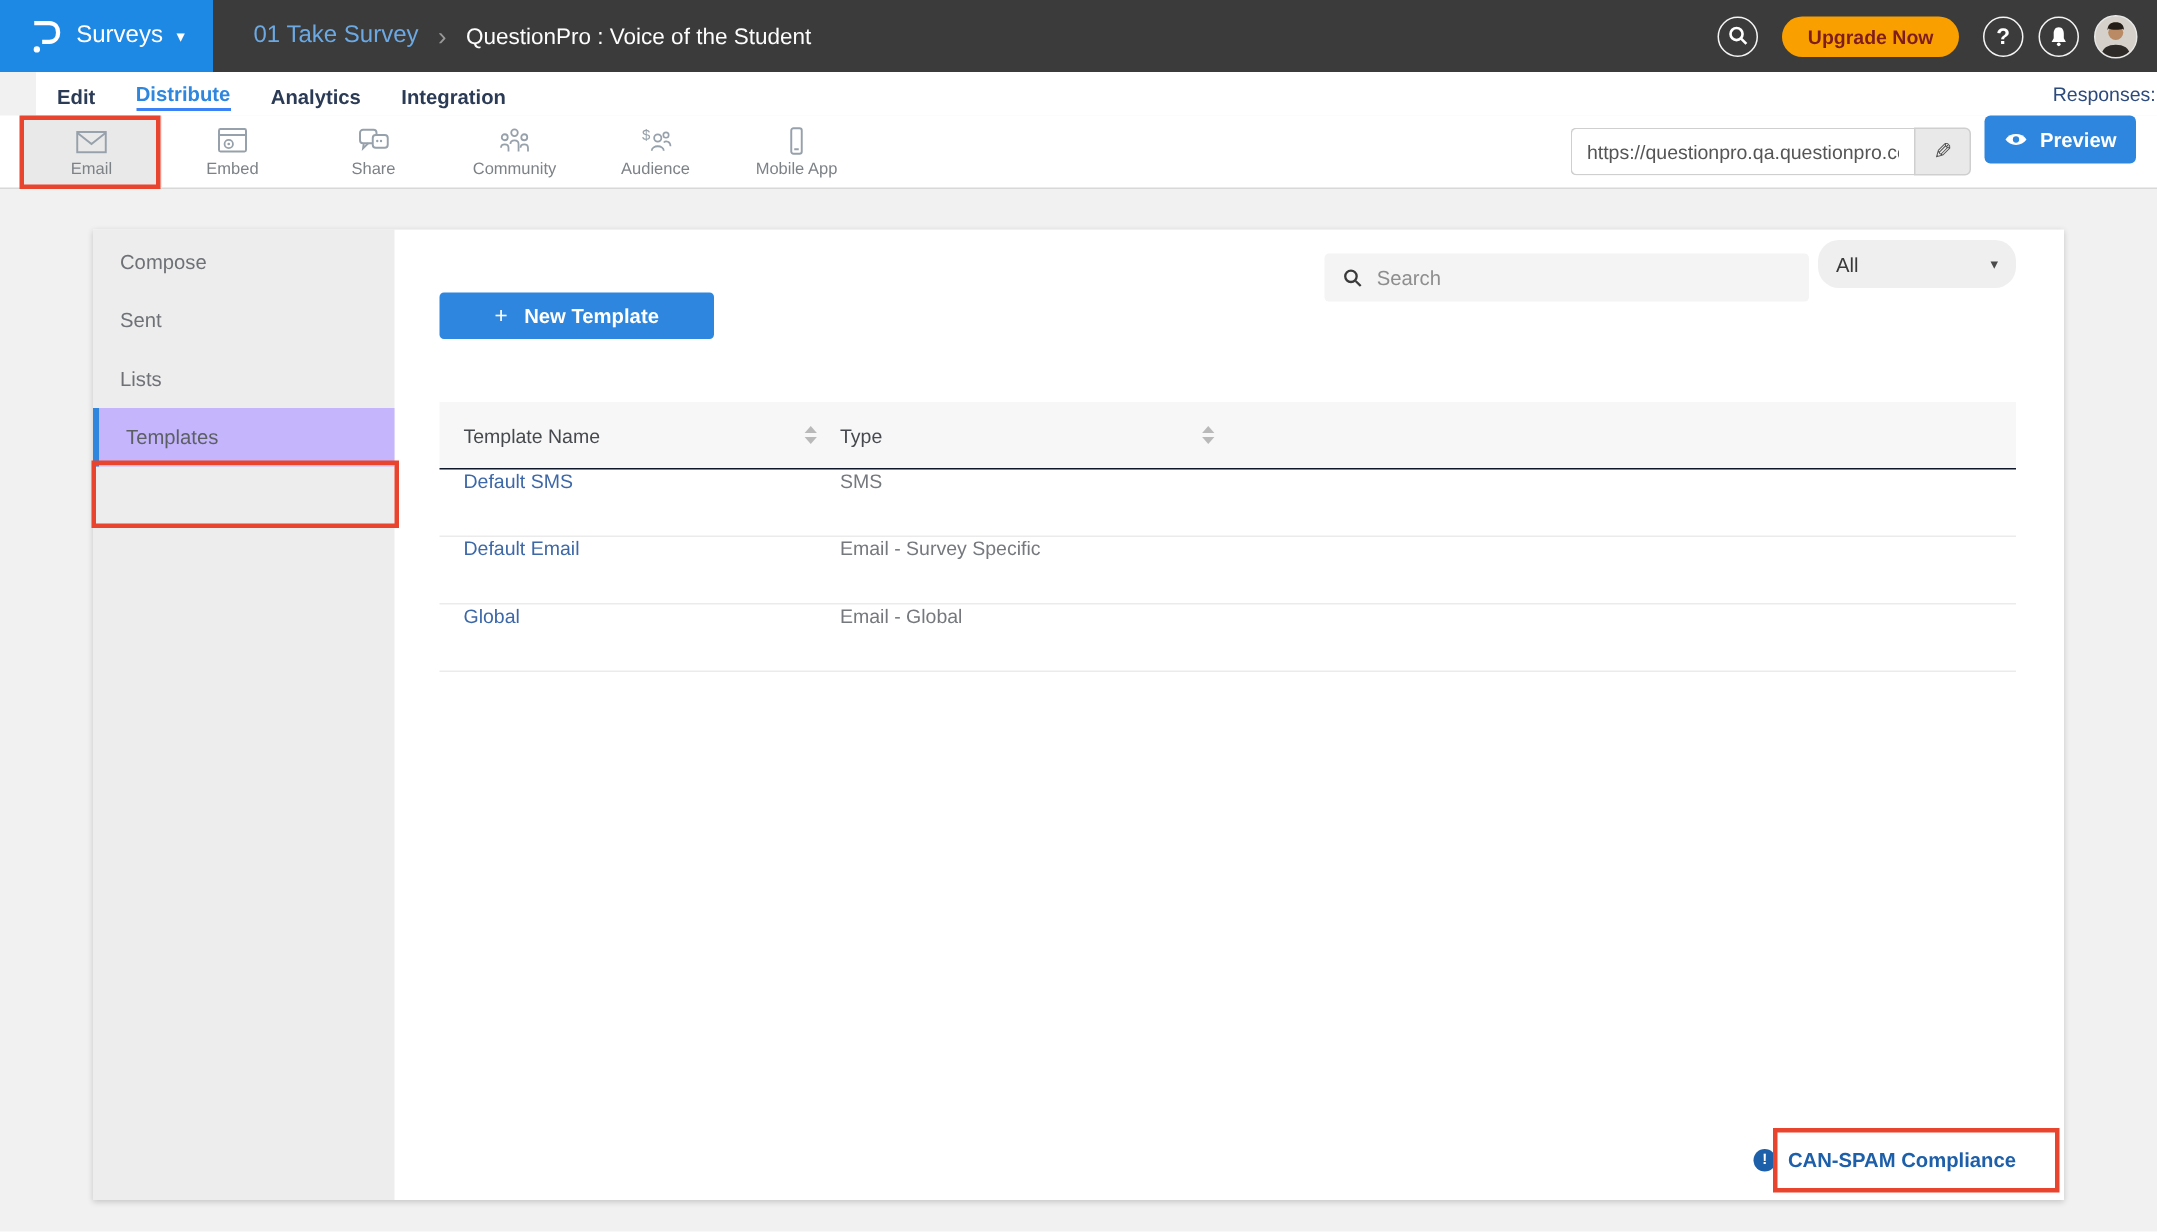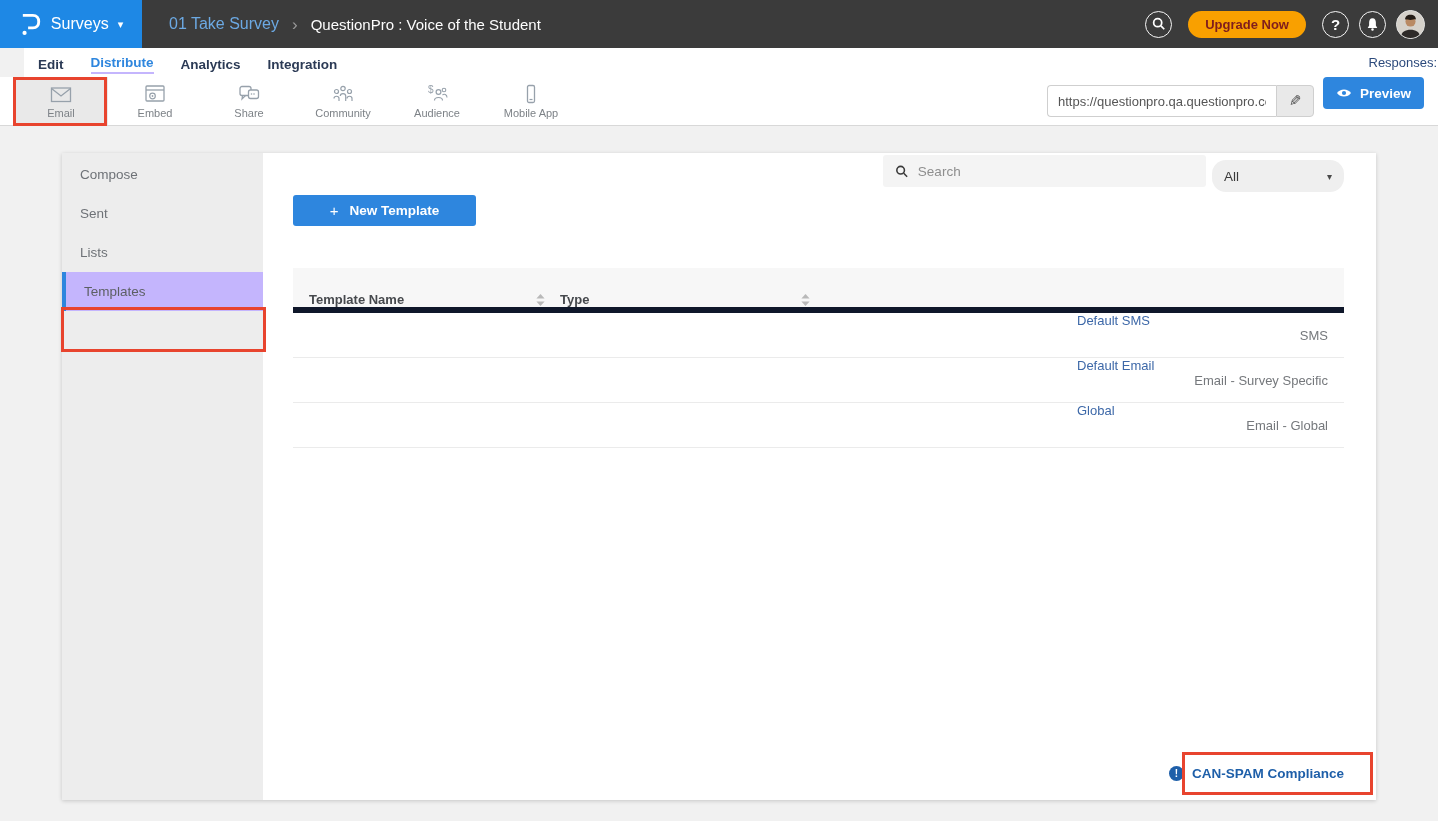--- a/index.html
+++ b/index.html
@@ -22,57 +22,57 @@
   .crumb-title { color:#FDFDFD; font-size:15px; }
   .topbar-right { margin-left:auto; margin-right:13px; display:flex; align-items:center; gap:10px; }
   .circle-btn { width:27px; height:27px; border:1.6px solid rgba(255,255,255,0.95); border-radius:50%; display:flex; align-items:center; justify-content:center; color:#fff; cursor:pointer; flex:0 0 auto; }
   .circle-btn .q { font-size:15px; font-weight:bold; }
   .upgrade-btn { height:27px; padding:0 17px; border-radius:14px; background:#F9A000; color:#7f1d1d; font-weight:bold; font-size:13px; display:flex; align-items:center; cursor:pointer; margin:0 6px; }
   .avatar { width:29px; height:29px; border-radius:50%; overflow:hidden; border:1.5px solid #e8e8e8; background:#d9d5cf; cursor:pointer; }
 
   
   .navrow { position:absolute; top:48px; left:0; width:1438px; height:29px; background:#fff; display:flex; align-items:center; padding:0 14px; gap:27px;margin-left:24px; }
   .navtab { font-size:13.5px; font-weight:600; color:#2B3A55; cursor:pointer; padding-top:3px; }
-  .navtab.active { color:#2E86DE; border-bottom:2px solid #c4b5fd; padding-bottom:2px; }
+  .navtab.active { color:#2E86DE; border-bottom:2px solid #3b82f6; padding-bottom:2px; }
   .responses { margin-left:auto; color:#2C4A7C; font-size:13px; }
 
   
   .toolbar { position:absolute; top:77px; left:0; width:1438px; height:49px; background:#fff; border-bottom:1px solid #D8D8D8; display:flex; align-items:stretch; padding-left:14px; }
   .tool-item { width:94px; display:flex; flex-direction:column; align-items:center; justify-content:center; gap:3px; cursor:pointer; color:#97A1AB; }
   .tool-item.active { background:#E9E9E9; }
   .tool-label { font-size:11px; color:#7D8287; }
   .url-group { margin-left:auto; align-self:center; display:flex; align-items:center; }
   .url-input { width:229px; height:32px; border:1px solid #CFCFCF; border-right:none; border-radius:4px 0 0 4px; padding:0 10px; font-size:13px; color:#555; background:#fff; font-family:"Liberation Sans", sans-serif; outline:none; }
   .url-edit-btn { width:38px; height:32px; background:#E9E9E9; border:1px solid #CFCFCF; border-radius:0 4px 4px 0; display:flex; align-items:center; justify-content:center; cursor:pointer; }
   .pencil { display:inline-block; transform:scaleX(-1); font-size:15px; color:#4a4a4a; }
   .preview-btn { height:32px; padding:0 13px; background:#2E86DE; border:none; border-radius:4px; color:#fff; font-weight:bold; font-size:13.5px; display:flex; align-items:center; gap:8px; cursor:pointer; margin:0 14px 0 9px; font-family:"Liberation Sans", sans-serif; }
 
   
   .panel { position:absolute; left:62px; top:153px; width:1314px; height:647px; background:#fff; box-shadow:0 1px 4px rgba(0,0,0,0.18); display:flex; }
   .sidebar { width:201px; background:#EDEDED; padding-top:2px; flex:0 0 auto; }
   .side-item { height:39px; display:flex; align-items:center; padding-left:18px; font-size:13.5px; color:#6E7277; cursor:pointer; }
   .side-item.active { background:#c4b5fd; border-left:4px solid #2E86DE; color:#5C5F63; }
   .main { flex:1; position:relative; }
 
-  .search-box { position:absolute; left:620px; top:2px; width:323px; height:32px; background:#F4F4F4; border-radius:3px; display:flex; align-items:center; padding:0 12px; gap:9px; }
+  .search-box { position:absolute; left:620px; top:16px; width:323px; height:32px; background:#F4F4F4; border-radius:3px; display:flex; align-items:center; padding:0 12px; gap:9px; }
   .search-box input { border:none; background:transparent; outline:none; font-size:13.5px; color:#444; width:100%; font-family:"Liberation Sans", sans-serif; }
   .search-box input::placeholder { color:#8e8e8e; }
   .filter-dd { position:absolute; left:949px; top:7px; width:132px; height:32px; background:#EFEFEF; border-radius:14px; display:flex; align-items:center; padding:0 12px; font-size:13.5px; color:#3A3A3A; cursor:pointer; }
   .filter-dd .caret { margin-left:auto; color:#4a4a4a; font-size:10px; }
 
   .new-template-btn { position:absolute; left:30px; top:42px; width:183px; height:31px; background:#2E86DE; border:none; border-radius:3px; color:#fff; display:flex; align-items:center; justify-content:center; gap:11px; font-size:13.5px; font-weight:bold; cursor:pointer; font-family:"Liberation Sans", sans-serif; }
   .new-template-btn .plus { font-weight:normal; font-size:15px; }
 
   .tpl-table { position:absolute; left:30px; top:115px; width:1051px; }
-  .thead { height:45px; background:#F7F7F7; border-bottom:6px solid #0f172a; display:flex; align-items:flex-end; padding:0 16px; font-size:13px; font-weight:bold; color:#46494D; }
+  .thead { height:45px; background:#F7F7F7; border-bottom:1px solid #0f172a; display:flex; align-items:center; padding:0 16px; font-size:13px; font-weight:normal; color:#46494D; }
   .hcol1 { width:236px; display:flex; justify-content:space-between; align-items:center; }
   .hgap { width:15px; }
   .hcol2 { width:250px; display:flex; justify-content:space-between; align-items:center; }
   .sort-icon { display:inline-flex; flex-direction:column; gap:1px; cursor:pointer; }
-  .trow { height:45px; border-bottom:1px solid #EBEBEB; display:flex; align-items:flex-end; padding:0 16px; font-size:13px;flex-direction:column; }
+  .trow { height:45px; border-bottom:1px solid #EBEBEB; display:flex; align-items:flex-start; padding:0 16px; font-size:13px; }
   .trow .name { width:251px; color:#3D68A8; cursor:pointer; }
   .trow .type { color:#75787C; }
 
   .canspam-link { position:absolute; right:32px; top:613px; display:flex; align-items:center; gap:8px; color:#1E5FA9; font-size:13.5px; font-weight:600; cursor:pointer; }
   .info-badge { width:15px; height:15px; border-radius:50%; background:#1E5FA9; color:#fff; font-size:10px; font-weight:bold; display:flex; align-items:center; justify-content:center; flex:0 0 auto; }
 
   
   .annotation { position:absolute; border:3px solid #E8442E; pointer-events:none; z-index:10; }
   .ann-email { left:13px; top:77px; width:94px; height:49px; }
   .ann-templates { left:61px; top:307px; width:205px; height:45px; }

